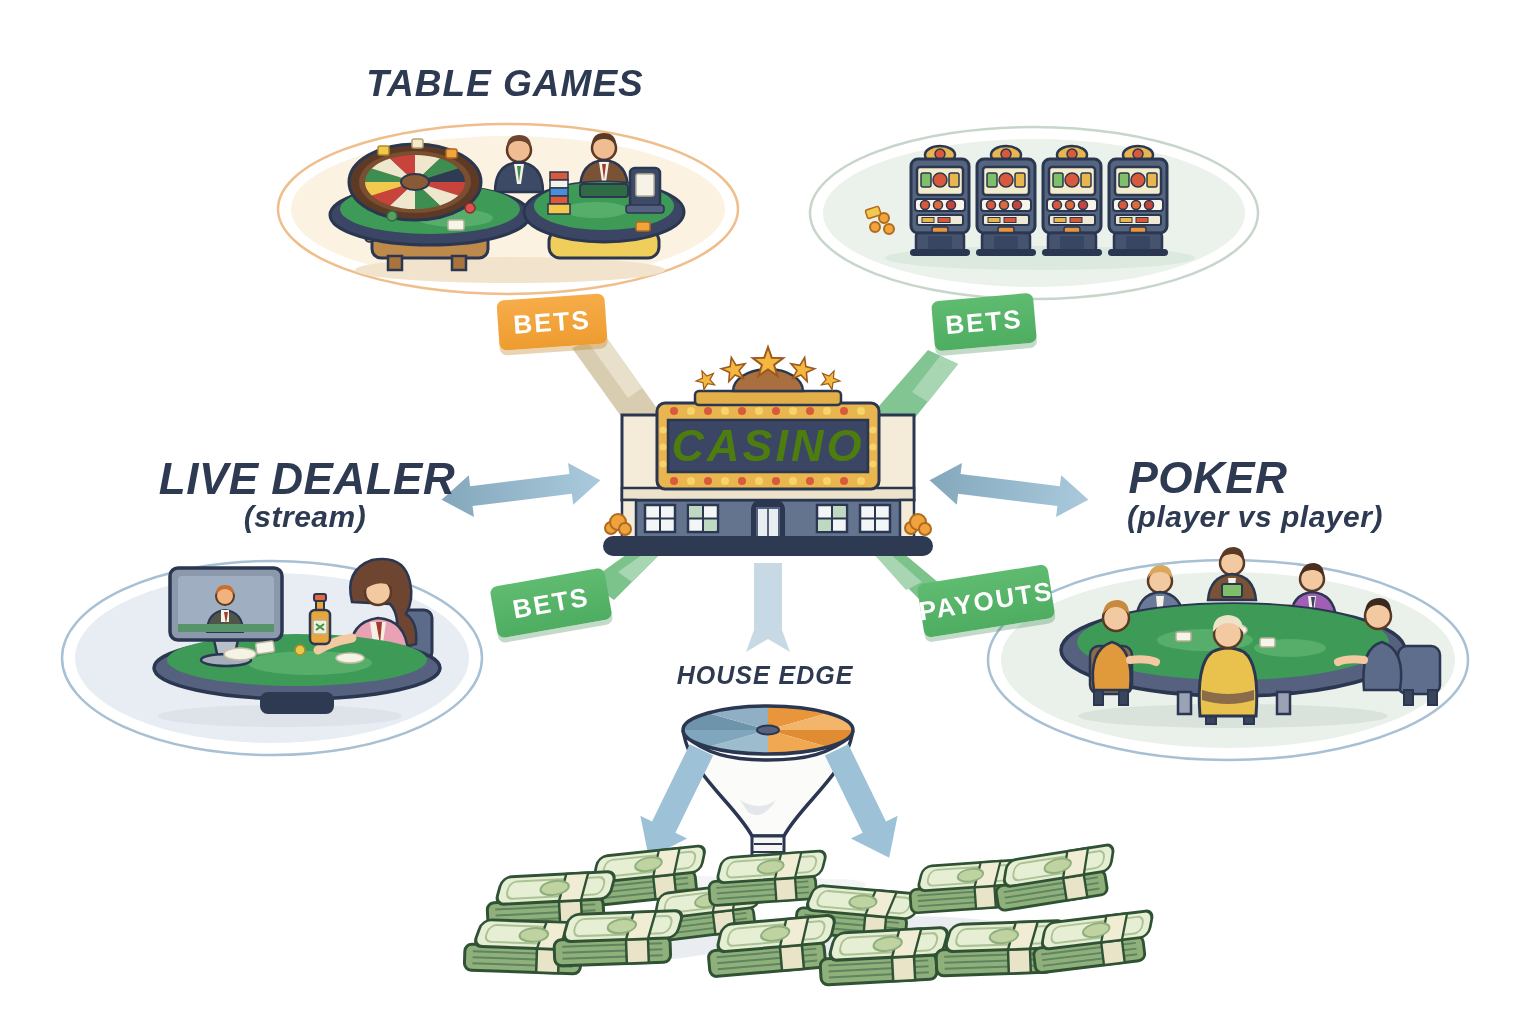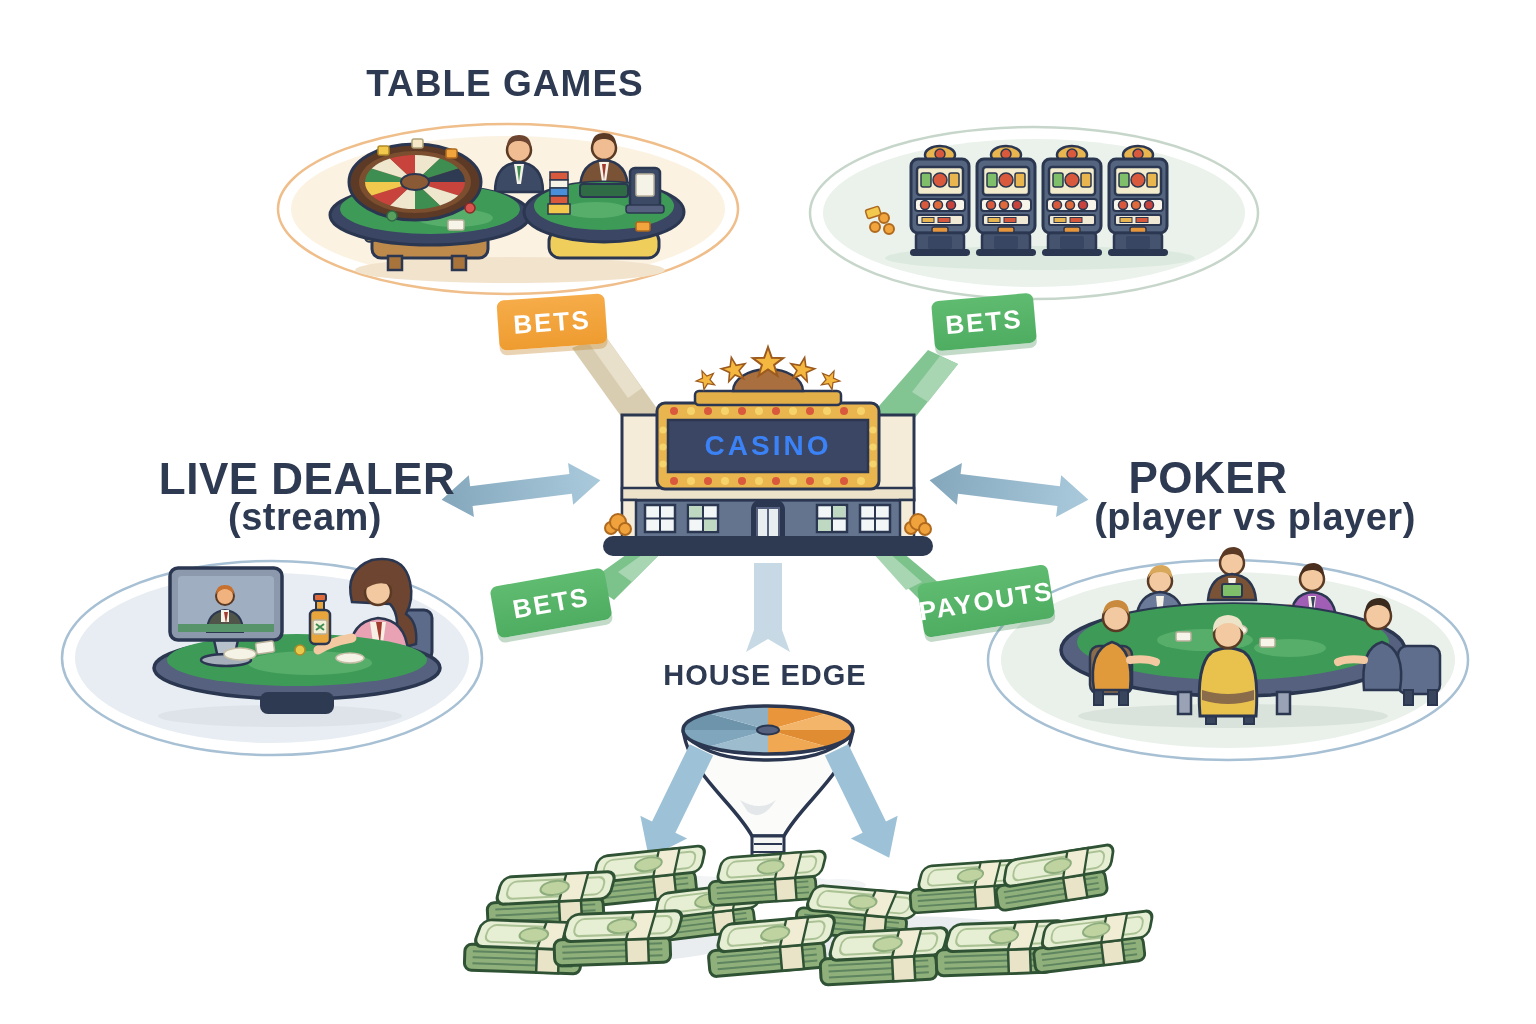--- a/index.html
+++ b/index.html
@@ -1,25 +1,25 @@
 <!DOCTYPE html>
 <html><head>
 <meta charset="utf-8">
 <style>
   html,body{margin:0;padding:0;background:#ffffff;}
   .stage{position:relative;width:1536px;height:1024px;background:#ffffff;overflow:hidden;
          font-family:"Liberation Sans",sans-serif;}
   .scene{position:absolute;left:0;top:0;}
   .lbl{position:absolute;transform:translate(-50%,-50%);color:#2E3A52;font-weight:bold;
-       white-space:nowrap;text-align:center;}
+       white-space:nowrap;text-align:center;font-style:italic;}
   .h1{font-size:37px;letter-spacing:1px;}
   .h2{font-size:44px;letter-spacing:0.5px;text-align:center;}
-  .sub{font-size:38px;letter-spacing:0.5px;}
-  .house{font-size:29px;letter-spacing:1px;}
-  .casino-sign{font-size:28px;letter-spacing:3px;color:#3b82f6;font-weight:bold;}
+  .sub{font-size:30px;letter-spacing:0.5px;}
+  .house{font-size:25px;letter-spacing:1px;}
+  .casino-sign{font-size:45px;letter-spacing:3px;color:#4d7c0f;font-weight:bold;}
   .badge{position:absolute;color:#ffffff;font-weight:bold;font-size:26px;letter-spacing:2px;
          border-radius:7px;display:flex;align-items:center;justify-content:center;}
   .badge.orange{background:linear-gradient(180deg,#F6AC49,#EE9C30);
                 box-shadow:0 5px 0 rgba(196,128,38,.35);}
   .badge.green{background:linear-gradient(180deg,#5FBB70,#4EAD61);
                box-shadow:0 5px 0 rgba(56,134,77,.3);}
 </style>
 </head>
 <body>
 

